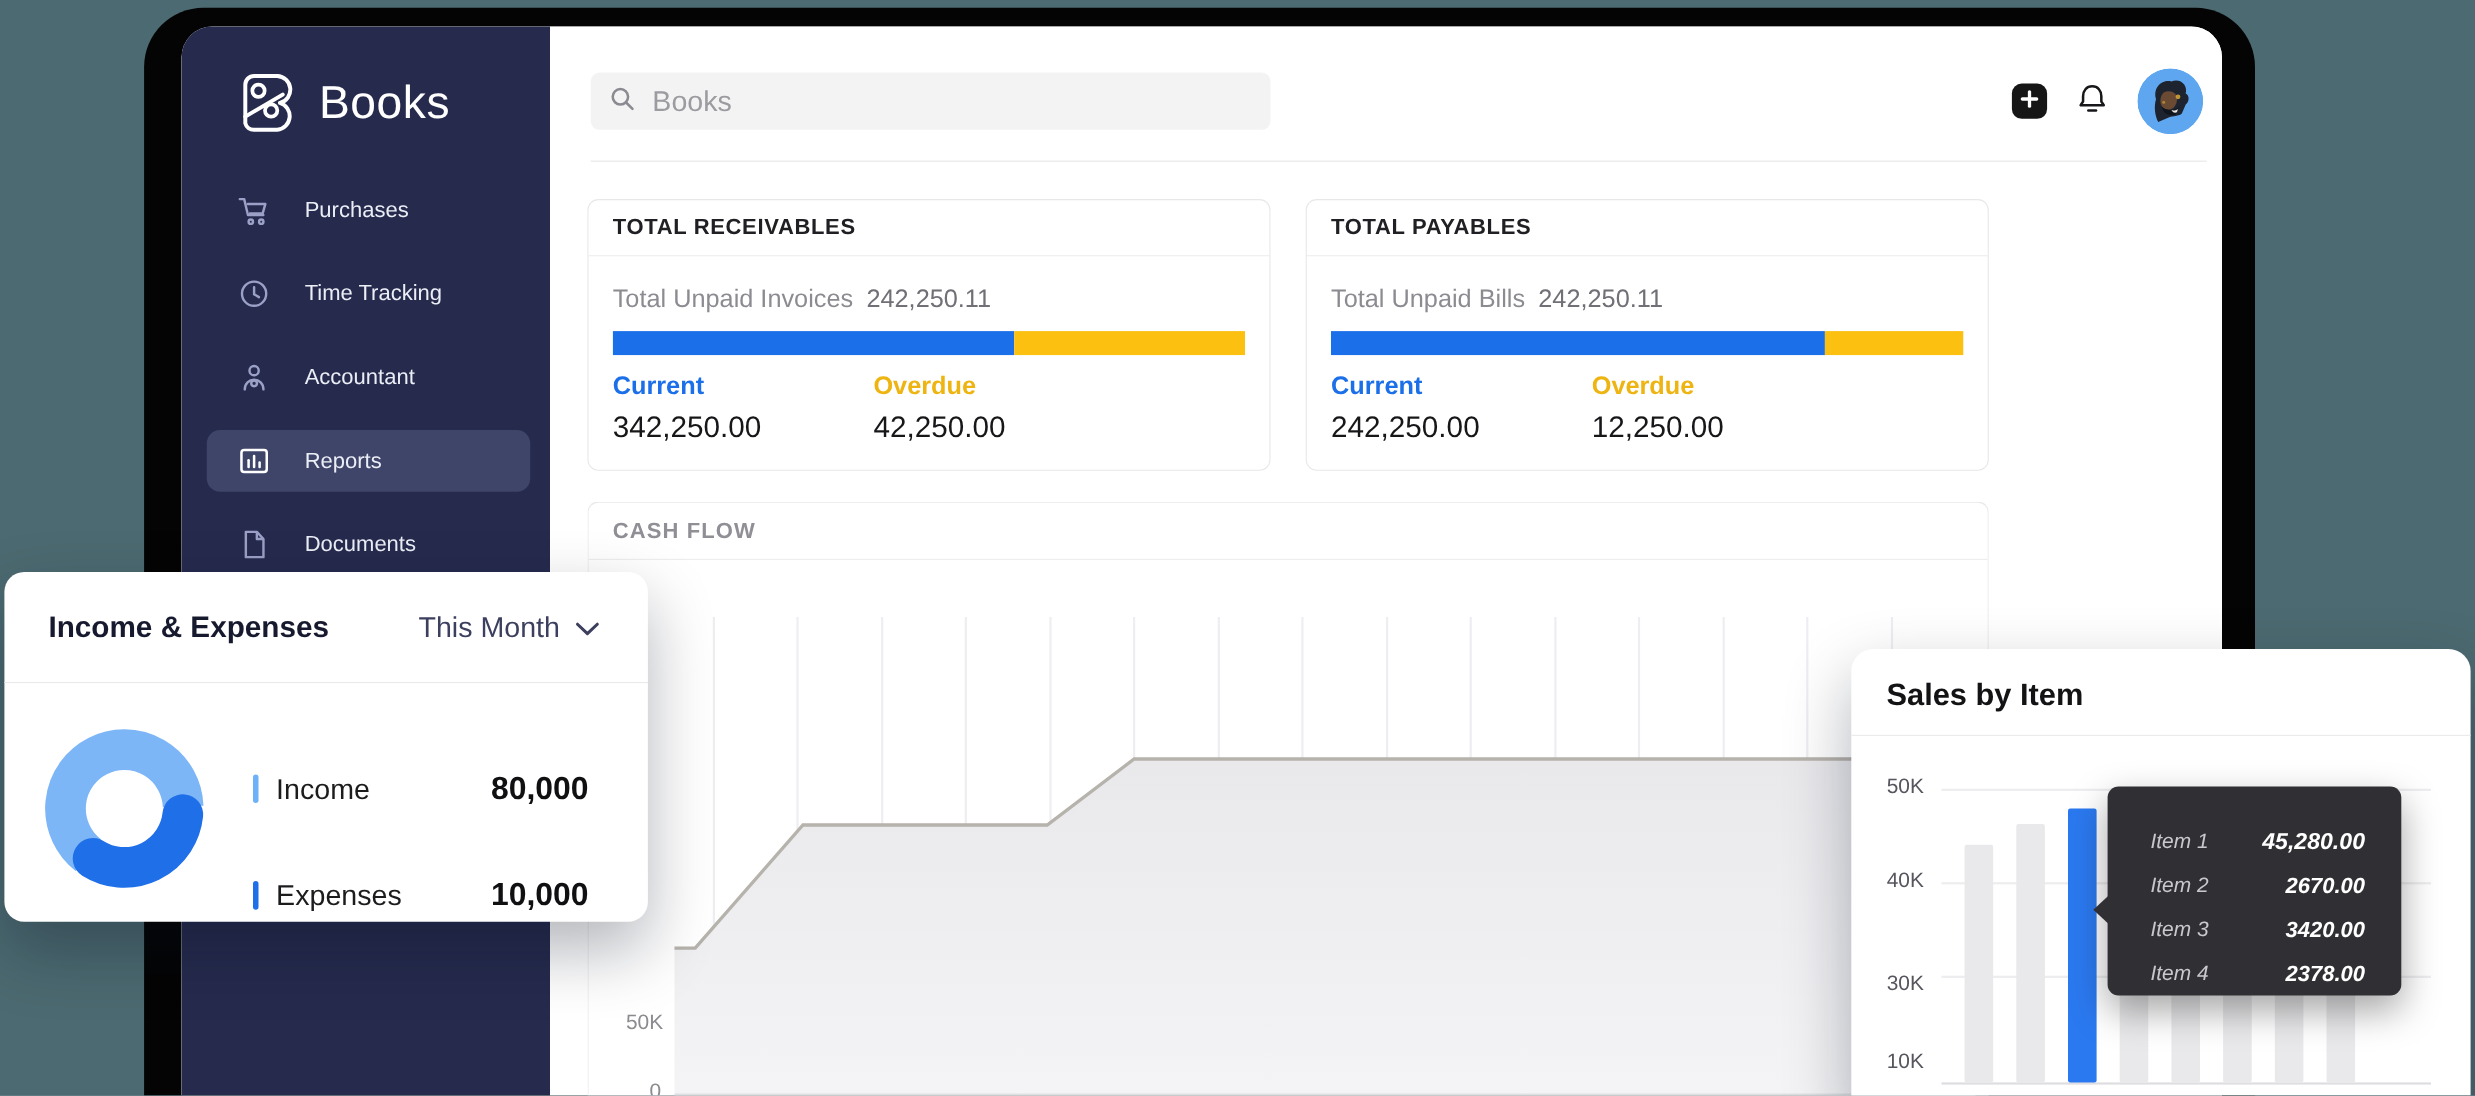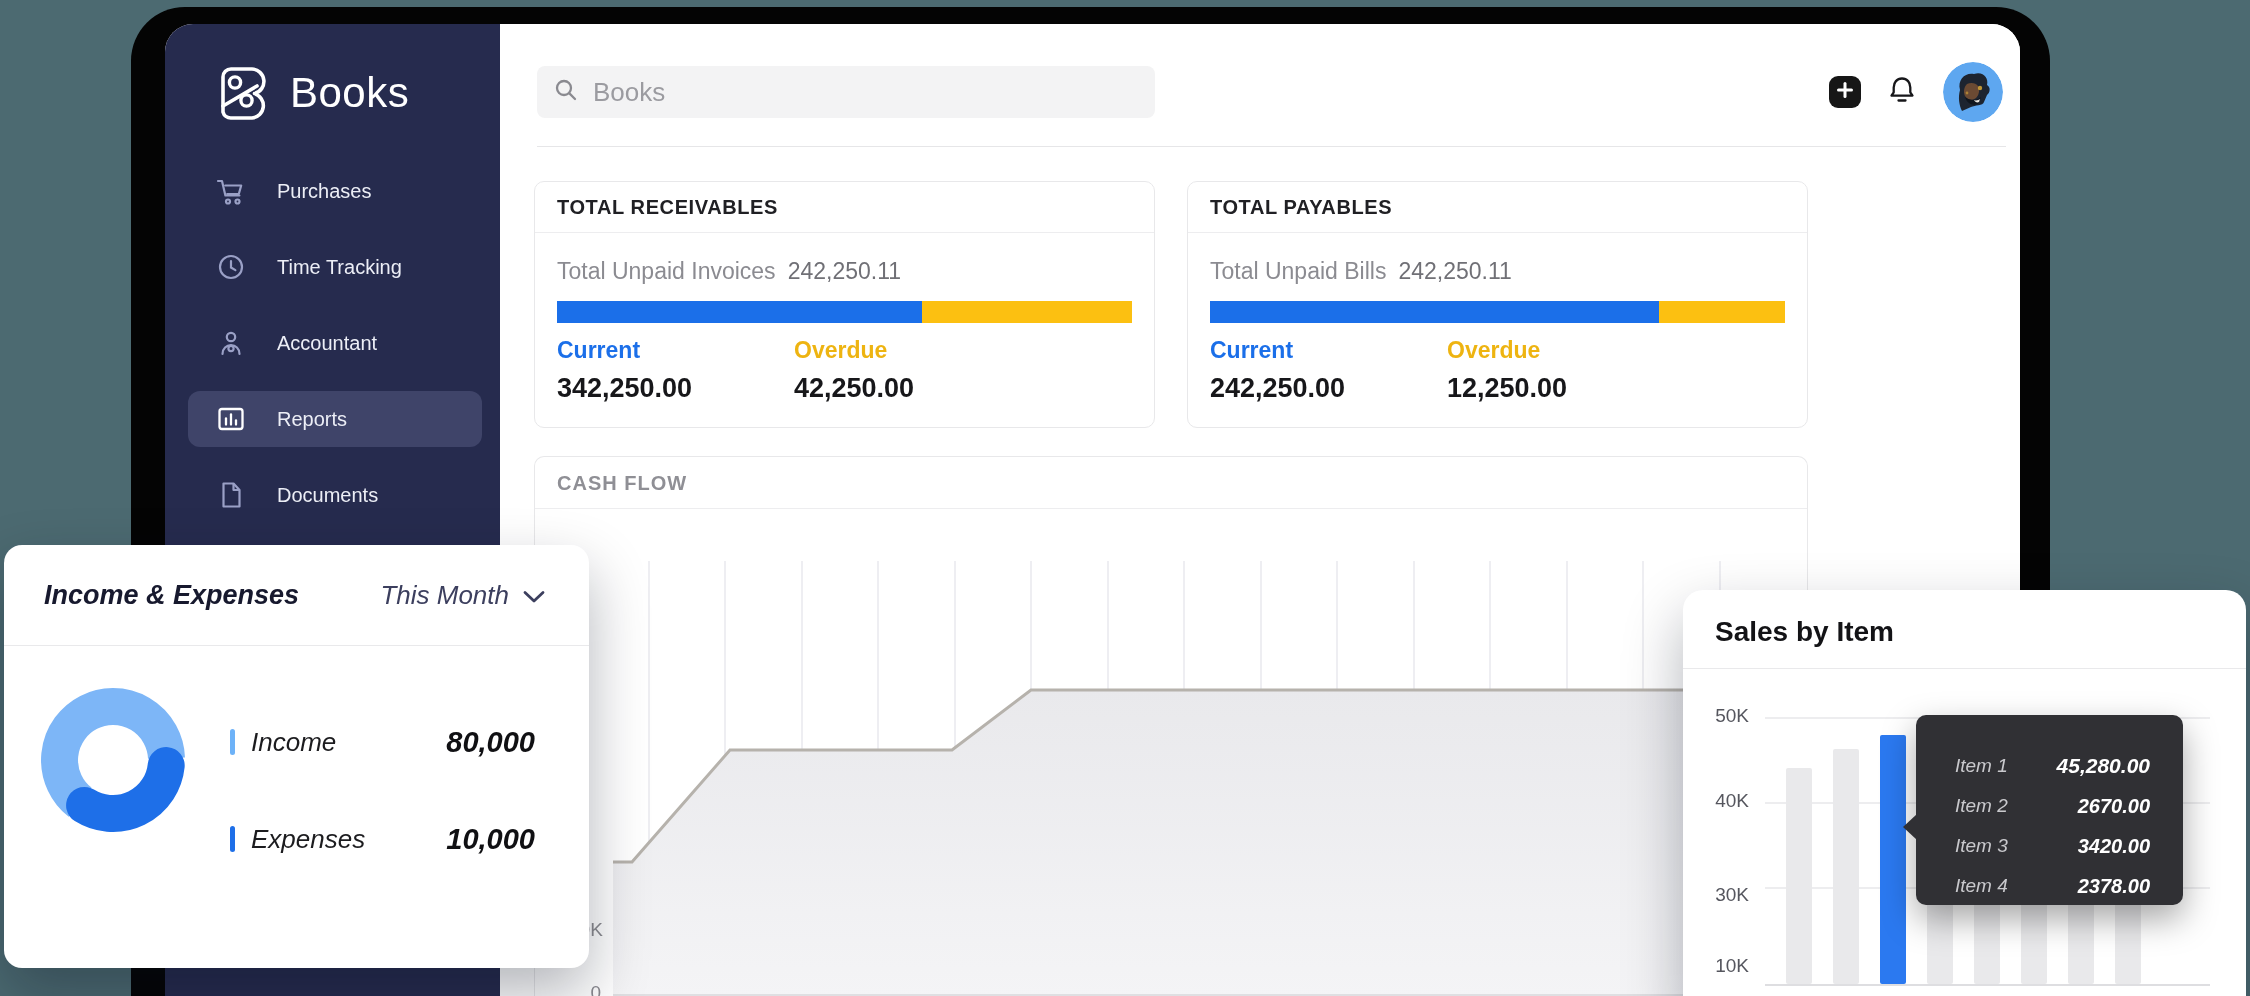--- a/index.html
+++ b/index.html
@@ -44,36 +44,36 @@
               letter-spacing:.6px;color:#202024;border-bottom:1px solid #ededef;}
   .kpi-sub{position:absolute;left:22px;top:76px;display:flex;gap:12px;font-size:23px;color:#8b8b91;}
   .kpi-sub .v{color:#707076;}
   .kpi-bar{position:absolute;left:22px;right:22px;top:119px;height:22px;display:flex;overflow:hidden;}
   .kpi-bar .cur{background:#1b6fe9;height:100%;}
   .kpi-bar .ovd{background:#fcc011;height:100%;flex:1;}
   .kpi-col{position:absolute;top:155px;}
   .kpi-col.c1{left:22px;} .kpi-col.c2{left:259px;}
   .kpi-lbl{font-size:23px;font-weight:700;}
   .kpi-lbl.blue{color:#1b6fe9;} .kpi-lbl.yellow{color:#eeb411;}
-  .kpi-val{margin-top:9px;font-size:27px;font-weight:700;color:#17171a;}
+  .kpi-val{margin-top:9px;font-size:27px;font-weight:400;color:#17171a;}
 
   
   .cashflow{position:absolute;left:34px;top:432px;width:1274px;height:600px;background:#fff;
             border:1px solid #e8e8ea;border-bottom:none;border-radius:10px 10px 0 0;}
   .cf-header{height:52px;line-height:52px;padding-left:22px;font-size:20px;font-weight:700;
              letter-spacing:1px;color:#8f8f95;border-bottom:1px solid #ededef;}
   .cf-plot{position:absolute;left:78px;top:104px;width:1183px;height:436px;}
   .cf-tick{position:absolute;width:32px;text-align:right;font-size:19px;color:#8b8b90;}
   .cf-tick.t50{left:34px;top:462px;} .cf-tick.t0{left:34px;top:525px;}
 
   
   .float-card{position:absolute;background:#fff;box-shadow:0 26px 60px rgba(8,14,30,.30);z-index:5;}
 
   
-  .income-card{left:4px;top:545px;width:585px;height:423px;border-radius:18px;font-style:italic;}
+  .income-card{left:4px;top:520px;width:585px;height:318px;border-radius:18px;}
   .ie-header{position:absolute;left:0;right:0;top:0;height:100px;display:flex;align-items:center;
              justify-content:space-between;padding:0 44px 0 40px;}
   .ie-title{font-size:27px;font-weight:700;color:#17192e;}
   .ie-period{display:flex;align-items:center;gap:14px;font-size:26px;color:#3c3f5e;cursor:pointer;}
   .ie-divider{position:absolute;left:0;right:0;top:100px;height:1px;background:#e9e9eb;}
   .donut{position:absolute;left:34px;top:140px;}
   .ie-row{position:absolute;left:226px;right:54px;height:34px;display:flex;align-items:center;gap:16px;}
   .ie-row.r1{top:180px;} .ie-row.r2{top:277px;}
   .ie-tick{width:5px;height:26px;border-radius:3px;flex:none;}
   .ie-tick.income{background:#6db2f8;} .ie-tick.expenses{background:#1e6fe8;}

